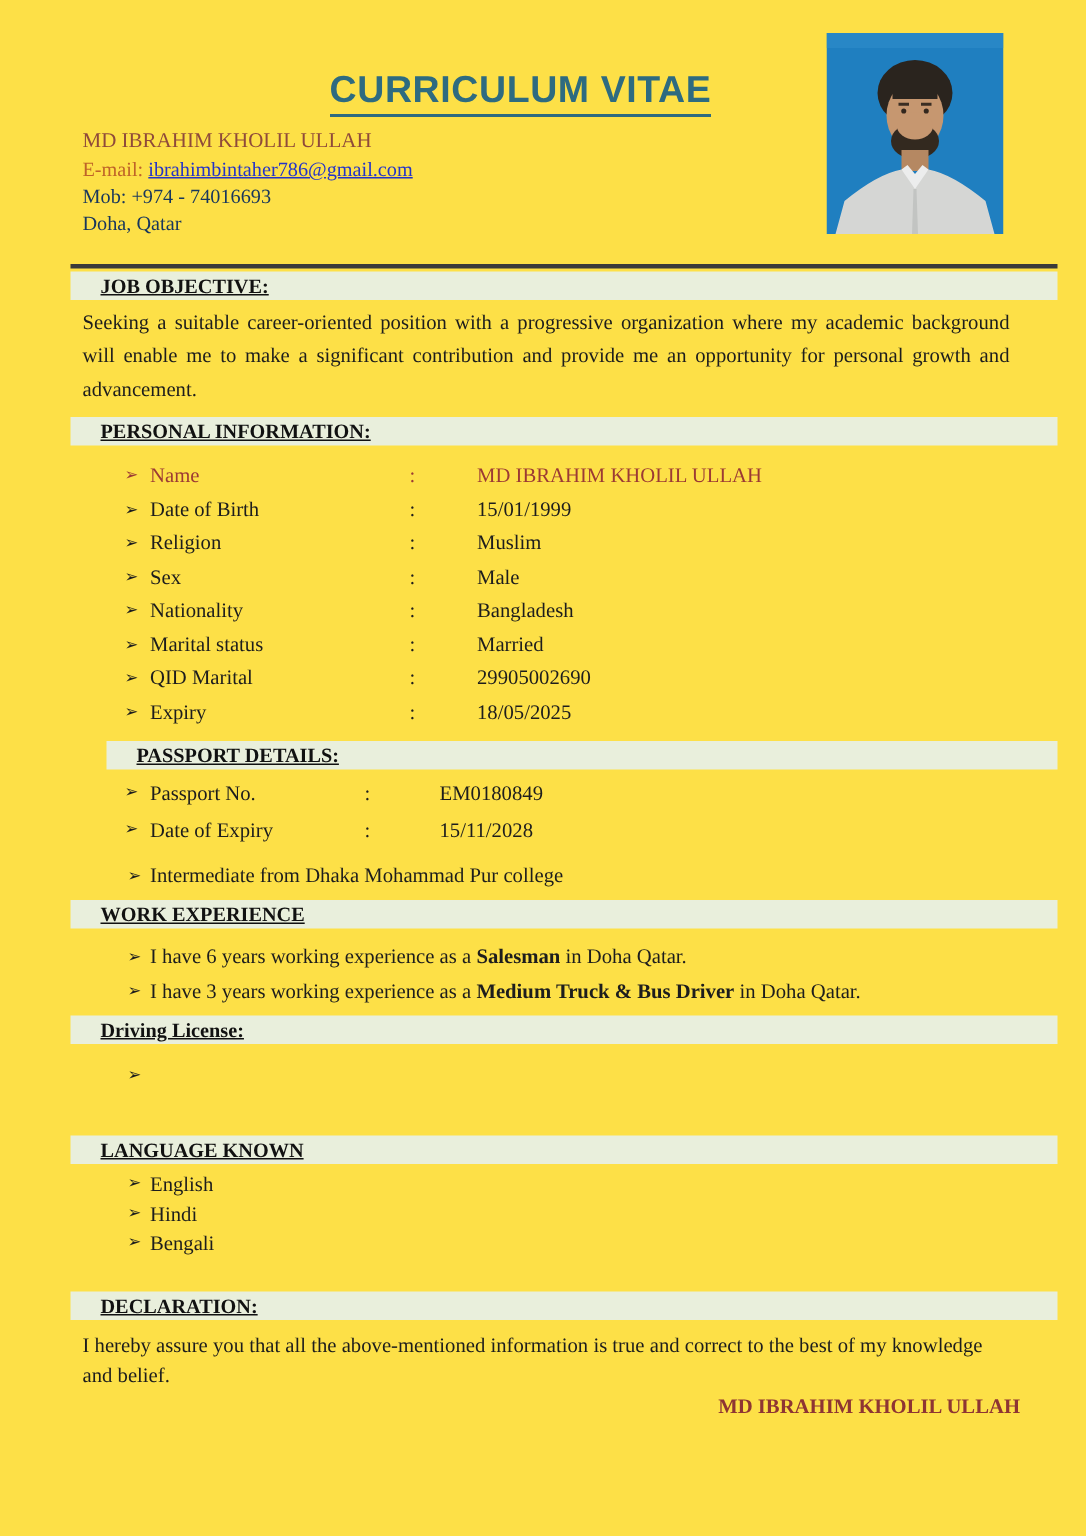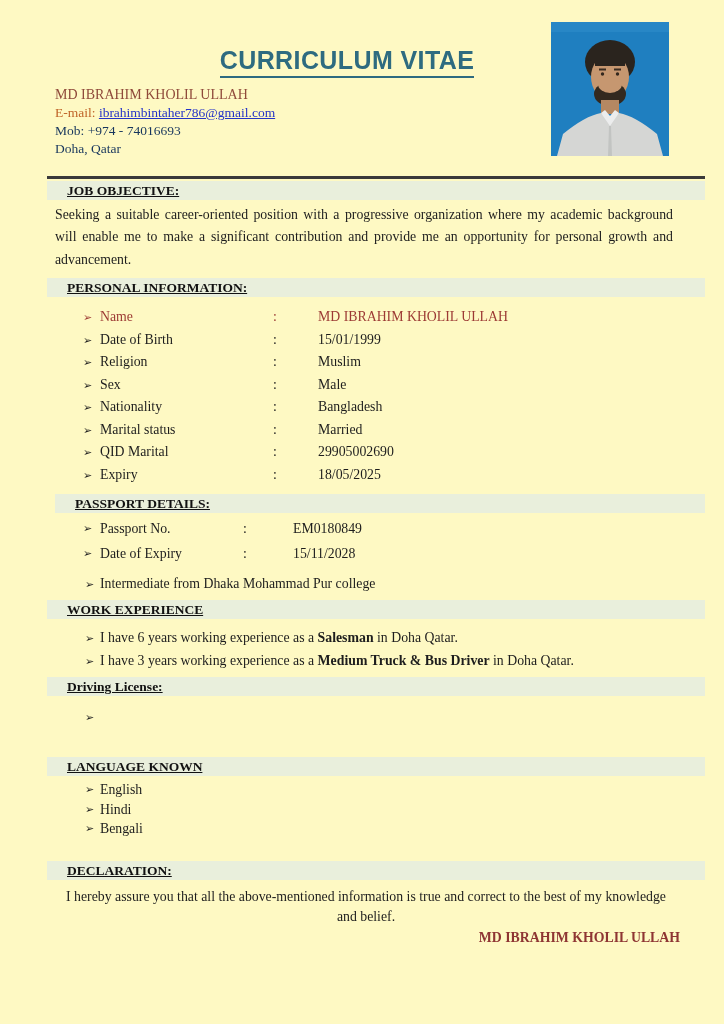--- a/index.html
+++ b/index.html
@@ -4,21 +4,21 @@
 <style>
   html,body{margin:0;padding:0;}
   body{
     width:724px;height:1024px;
     background:#ffffff;
     font-family:"Liberation Serif", serif;
     color:#1d1d1d;
     position:relative;
     overflow:hidden;
   }
-  .page{position:relative;width:724px;height:1024px;background:#fef9c3;}
+  .page{position:relative;width:724px;height:1024px;background:#fde047;}
 
   
   .title-wrap{
     position:absolute;top:46px;left:0;width:694px;
     text-align:center;
   }
   .title{
     display:inline-block;
     font-family:"Liberation Sans", sans-serif;
     font-weight:800;
@@ -47,33 +47,33 @@
   .bar{
     background:#e9efdc;
     height:19px;line-height:19px;
     padding-left:20px;
     font-size:13.5px;font-weight:bold;
     color:#111;
   }
   .bar > span{text-decoration:underline;}
   .bar.jo{margin-top:2px;}
   .bar.pi{margin-top:7px;}
-  .bar.pd{margin-top:8px;margin-left:8px;}
+  .bar.pd{margin-top:8px;margin-left:24px;}
   .bar.eq{margin-top:6px;}
   .bar.we{margin-top:5px;}
   .bar.dl{margin-top:5px;}
   .bar.lk{margin-top:29px;}
   .bar.dec{margin-top:22px;}
 
   .para{
     margin:4px 0 0 8px;width:618px;
     font-size:13.8px;line-height:22.4px;
     text-align:justify;
   }
-  .para.decl{margin-top:7px;width:622px;line-height:20.5px;text-align:center;}
+  .para.decl{margin-top:7px;width:622px;line-height:20.5px;text-align:left;}
 
   
   .pi-list{margin-top:9px;}
   .pd-list{margin-top:3px;}
   .pi-row{display:flex;line-height:22.5px;font-size:13.8px;}
   .pd-list .pi-row{line-height:25px;}
   .pi-row .blt{width:17px;margin-left:36px;font-size:11px;}
   .pi-row .lbl{width:156px;}
   .pd-list .pi-row .lbl{width:126px;}
   .pi-row .sep{width:62px;padding-left:17px;box-sizing:border-box;}

